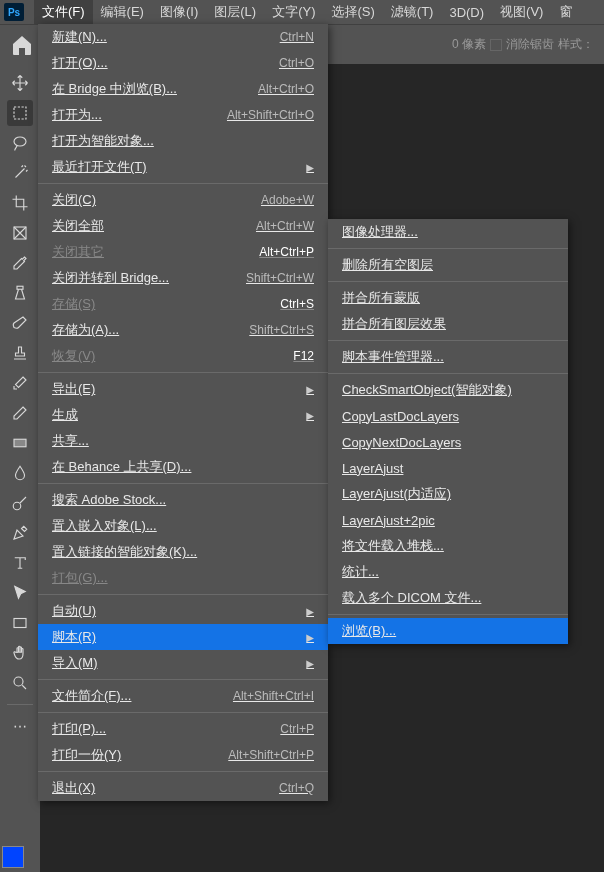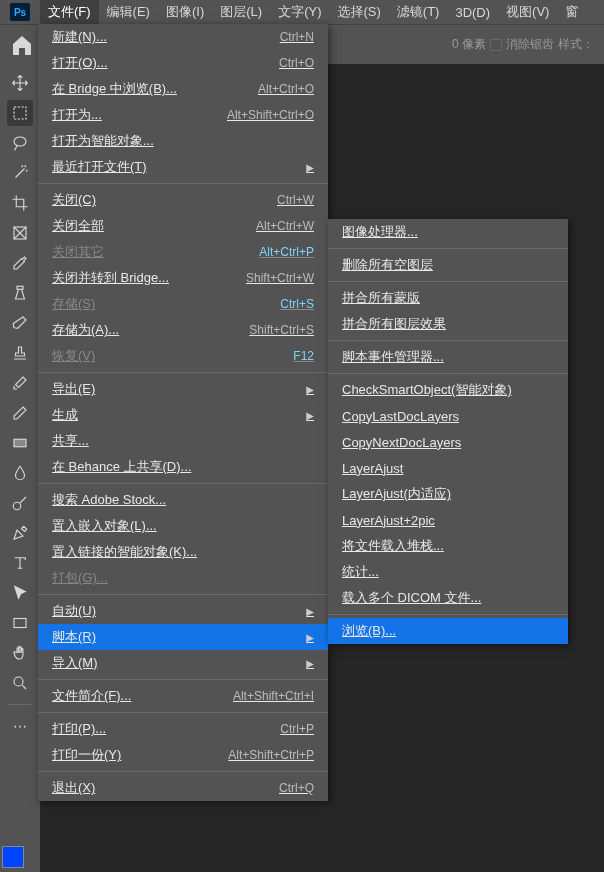--- a/index.html
+++ b/index.html
@@ -1,38 +1,38 @@
 <!DOCTYPE html>
 <html><head>
 <meta charset="utf-8">
 <style>
 * { margin: 0; padding: 0; box-sizing: border-box; font-family: "Microsoft YaHei", Arial, sans-serif; }
 body { width: 604px; height: 872px; background: #535353; overflow: hidden; position: relative; }
-.menubar { background: #535353; height: 24px; display: flex; align-items: center; padding-left: 10px; }
+.menubar { background: #535353; height: 24px; display: flex; align-items: center; padding-left: 4px; }
 .ps-logo { width: 20px; height: 18px; background: #001e36; color: #31a8ff; font-size: 10px; font-weight: bold; display: flex; align-items: center; justify-content: center; border-radius: 2px; margin-right: 10px; }
 .menubar-item { color: #d8d8d8; font-size: 13px; padding: 3px 8px; cursor: default; }
 .menubar-item.active { background: #404040; color: #fff; }
 .options-bar { background: #535353; height: 40px; border-top: 1px solid #404040; display: flex; align-items: center; padding-left: 10px; }
 .home-icon { width: 24px; height: 24px; color: #d8d8d8; display: flex; align-items: center; justify-content: center; }
 .options-right { margin-left: auto; display: flex; align-items: center; gap: 4px; padding-right: 10px; color: #999; font-size: 12px; }
 .toolbar { position: absolute; left: 0; top: 64px; width: 40px; background: #535353; height: 808px; display: flex; flex-direction: column; align-items: center; padding-top: 6px; gap: 4px; }
 .tool { width: 26px; height: 26px; display: flex; align-items: center; justify-content: center; color: #d8d8d8; border-radius: 3px; }
 .tool.selected { background: #3a3a3a; }
 .tool svg { width: 18px; height: 18px; stroke: currentColor; fill: none; stroke-width: 1.5; }
 .canvas { position: absolute; left: 40px; top: 64px; right: 0; bottom: 0; background: #262626; }
 .color-swatch { width: 22px; height: 22px; background: #0044ff; border: 1px solid #888; position: absolute; bottom: 4px; left: 2px; }
 .dropdown { position: absolute; background: #535353; box-shadow: 2px 2px 8px rgba(0,0,0,0.5); }
 .dropdown.primary { left: 38px; top: 24px; width: 290px; }
 .dropdown.secondary { left: 328px; top: 219px; width: 240px; }
 .menu-item { display: flex; align-items: center; padding: 4px 14px; color: #e8e8e8; font-size: 13px; min-height: 26px; cursor: default; text-decoration: underline; }
 .menu-item.highlighted { background: #1473e6; }
 .menu-item.disabled { color: #888; gap: 13px; }
 .menu-item .label { flex: 1; }
 .menu-item .shortcut { color: #bbb; font-size: 12px; margin-left: 16px; }
-.menu-item.disabled .shortcut { color: #7dd3fc; }
+.menu-item.disabled .shortcut { color: #ffffff; }
 .menu-item .arrow { color: #ccc; font-size: 10px; margin-left: 8px; }
 .menu-sep { height: 1px; background: #6a6a6a; margin: 3px 0; }
 .check-row { display:flex; align-items:center; }
 </style>
 </head>
 <body>
 
 <div class="menubar">
   <div class="ps-logo">Ps</div>
   <div class="menubar-item active">文件(F)</div>
@@ -205,21 +205,21 @@
     <div class="menu-item">
       <span class="label">打开为智能对象...</span>
     </div>
     <div class="menu-item">
       <span class="label">最近打开文件(T)</span>
       <span class="arrow">▶</span>
     </div>
     <div class="menu-sep"></div>
     <div class="menu-item">
       <span class="label">关闭(C)</span>
-      <span class="shortcut">Ctrl+W</span>
+      <span class="shortcut">Adobe+W</span>
     </div>
     <div class="menu-item">
       <span class="label">关闭全部</span>
       <span class="shortcut">Alt+Ctrl+W</span>
     </div>
     <div class="menu-item disabled">
       <span class="label">关闭其它</span>
       <span class="shortcut">Alt+Ctrl+P</span>
     </div>
     <div class="menu-item">

